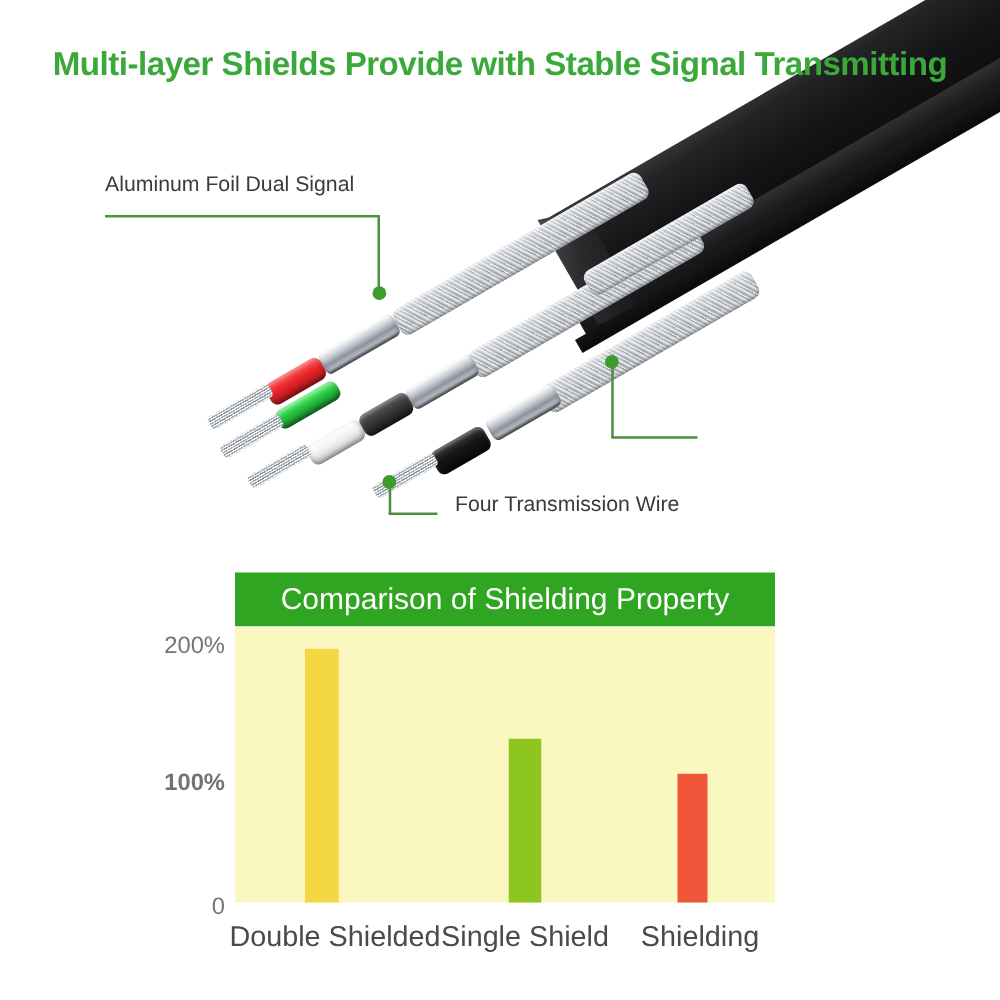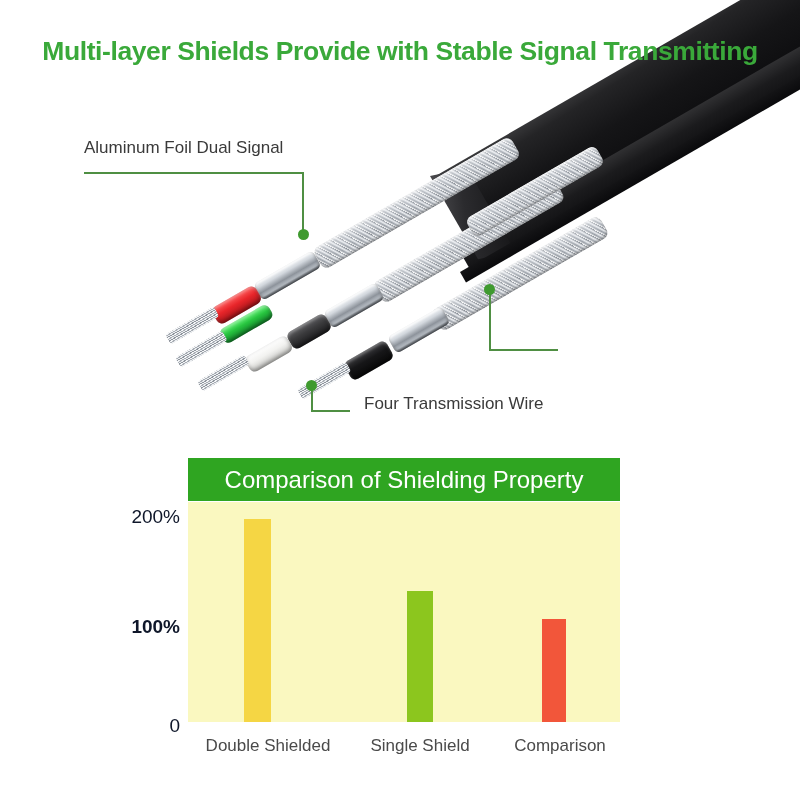--- a/index.html
+++ b/index.html
@@ -163,35 +163,35 @@
     background: #faf8c0;
   }
   .bar {
     position: absolute;
     bottom: 0;
   }
   .ytick {
     position: absolute;
     right: 0;
     font-size: 19px;
-    color: #0f172a;
+    color: #737373;
     text-align: right;
     white-space: nowrap;
   }
   #yaxis {
     position: absolute;
     left: 30px;
     top: 458px;
     width: 150px;
     height: 290px;
   }
   .xtick {
     position: absolute;
     top: 736px;
-    font-size: 17px;
+    font-size: 23px;
     color: #4a4a4a;
     text-align: center;
     white-space: nowrap;
   }
 </style>
 </head>
 <body>
 
 <div id="stage">
 
@@ -257,17 +257,17 @@
 
     <div id="plot">
       <div class="bar" style="left:56px; width:27px; height:203px; background:#f5d644;"></div>
       <div class="bar" style="left:219px; width:26px; height:131px; background:#8cc61e;"></div>
       <div class="bar" style="left:354px; width:24px; height:103px; background:#f2563a;"></div>
     </div>
   </div>
 
   <div class="xtick" style="left:178px; width:180px;">Double Shielded</div>
   <div class="xtick" style="left:340px; width:160px;">Single Shield</div>
-  <div class="xtick" style="left:490px; width:140px;">Comparison</div>
+  <div class="xtick" style="left:490px; width:140px;">Shielding</div>
 
   <div id="headline">Multi-layer Shields Provide with Stable Signal Transmitting</div>
 
 </div>
 
 </body></html>

